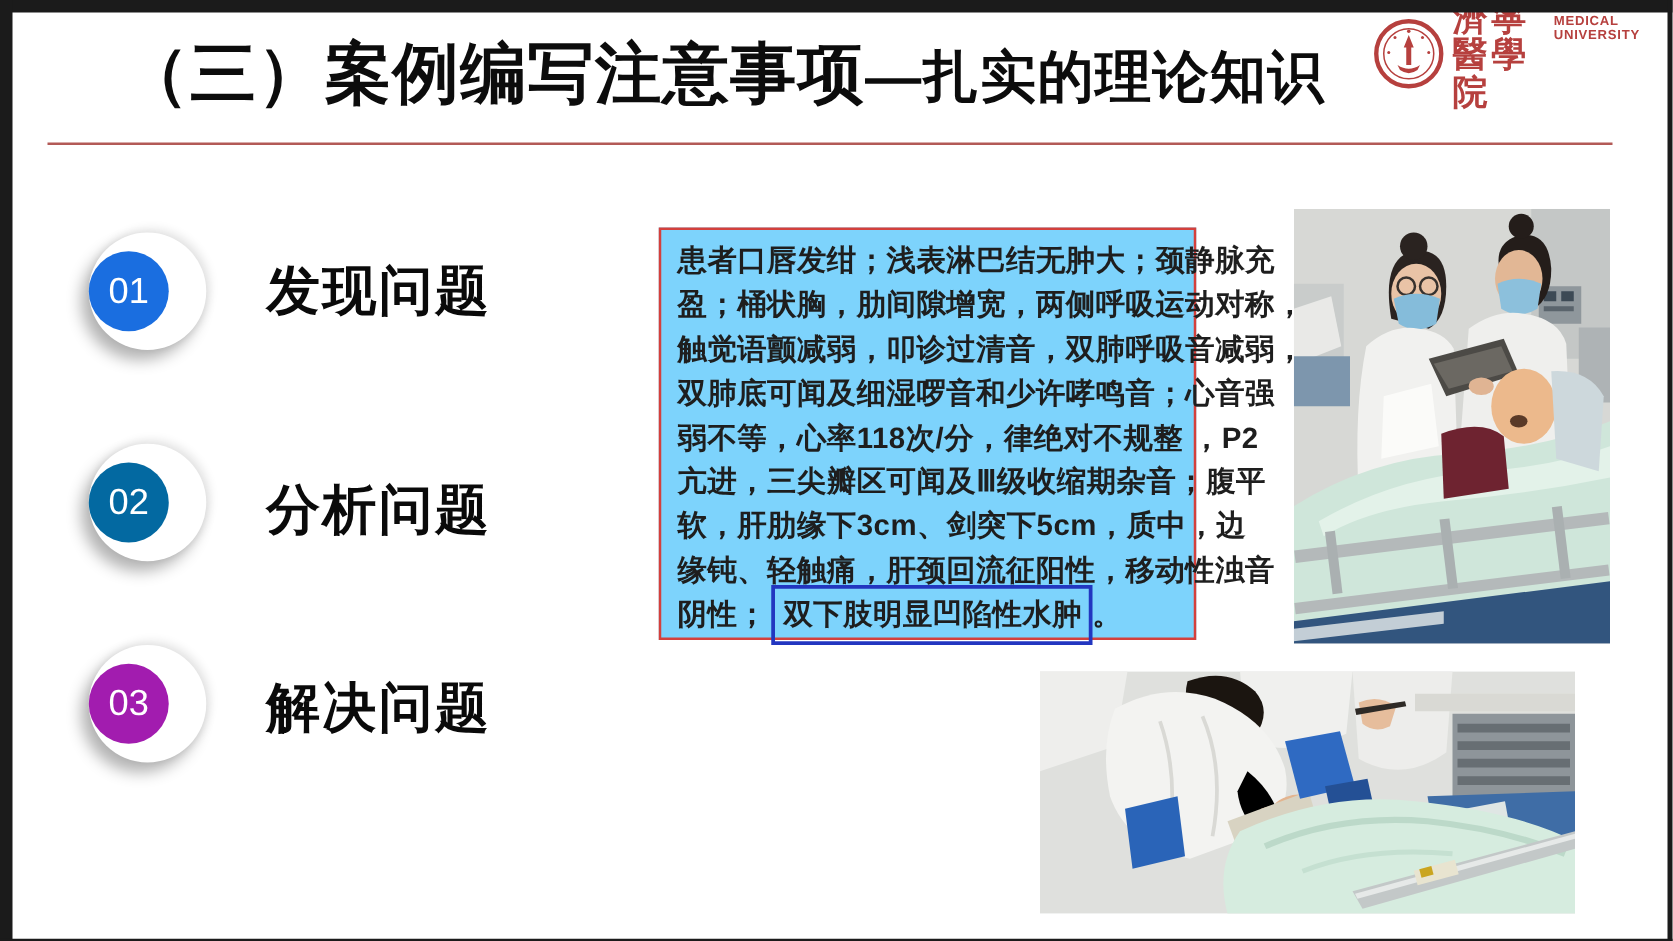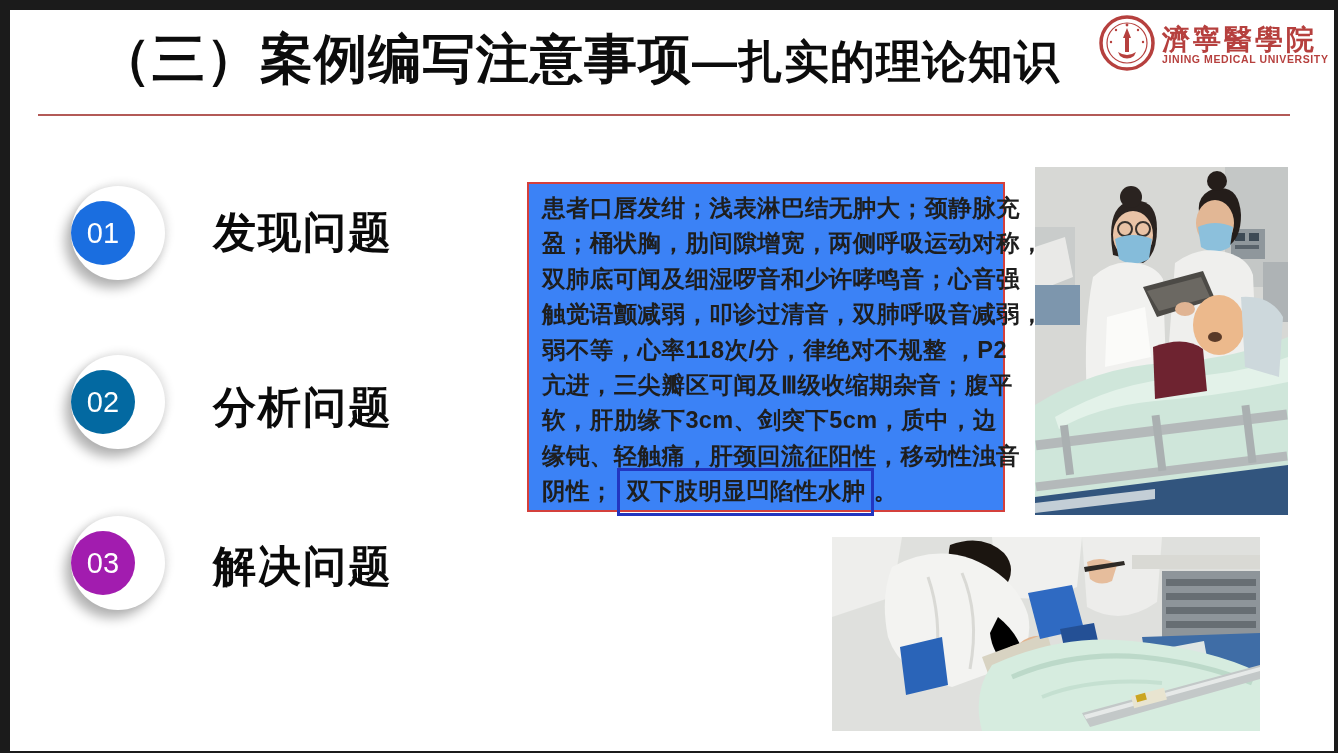--- a/index.html
+++ b/index.html
@@ -18,21 +18,21 @@
   .title { position:absolute; left:98px; top:24px; width:1000px; white-space:nowrap;
            color:#0c0c0c; font-weight:900; letter-spacing:1px; }
   .title-main { font-size:53px;text-align:center; }
   .title-sub  { font-size:45px; }
   .red-rule { position:absolute; left:38px; top:114px; width:1252px; height:2px;
               background:#b35a57; }
 
   
   .logo { position:absolute; left:1098px; top:13px; width:232px; height:64px;
           display:flex; align-items:center; gap:6px; }
-  .logo-text { display:flex; flex-direction:column; line-height:1.05; }
+  .logo-text { display:flex; line-height:1.05; }
   .logo-cn { font-size:28px; font-weight:700; color:#b6403e; letter-spacing:3px;
              font-family:"Liberation Serif", serif; }
   .logo-en { font-size:10.5px; font-weight:700; color:#b6403e; letter-spacing:0.6px; }
 
   
   .step { position:absolute; left:71px; display:flex; align-items:center; }
   .step-coin { width:94px; height:94px; border-radius:50%; background:#ffffff;
                box-shadow:-6px 8px 12px rgba(0,0,0,0.30), 3px -3px 8px rgba(0,0,0,0.10);
                display:flex; align-items:center; flex:0 0 auto; }
   .step-circle { width:64px; height:64px; border-radius:50%;
@@ -40,22 +40,22 @@
                  color:#ffffff; font-size:29px; font-weight:500; }
   .step-label { margin-left:48px; font-size:43px; font-weight:900; color:#0a0a0a;
                 letter-spacing:2px; white-space:nowrap; }
   .step1 { top:186px; }
   .step2 { top:355px; }
   .step3 { top:516px; }
   .step2 .step-label { margin-top:12px; }
   .step3 .step-label { margin-top:8px; }
 
   
-  .case-box { position:absolute; left:527px; top:182px; width:478px; height:330px;
-              border:2px solid #d4403c; padding:7px 24px 0 13px; background:#3b82f6; }
+  .case-box { position:absolute; left:527px; top:182px; width:430px; height:330px;
+              border:2px solid #d4403c; padding:7px 24px 0 13px; background:#7dd3fc; }
   .case-line { font-size:23.5px; line-height:35.4px; color:#1e1e1e; font-weight:600;
                letter-spacing:0.4px; white-space:nowrap; }
   .hl { position:relative; border:3px solid #2236c0; padding:7px 5px 9px 7px;
         margin-left:3px; z-index:5; }
 
   
   .photo { position:absolute; overflow:hidden; }
   .photo svg { display:block; }
   .photo-top { left:1035px; top:167px; width:253px; height:348px; }
   .photo-bottom { left:832px; top:537px; width:428px; height:194px; }
@@ -113,22 +113,22 @@
       <div class="step-circle" style="background:#a21caf;">
         <span>03</span>
       </div>
     </div>
     <div class="step-label">解决问题</div>
   </div>
 
   <div class="case-box">
     <div class="case-line">患者口唇发绀；浅表淋巴结无肿大；颈静脉充</div>
     <div class="case-line">盈；桶状胸，肋间隙增宽，两侧呼吸运动对称，</div>
+    <div class="case-line">触觉语颤减弱，叩诊过清音，双肺呼吸音减弱，</div>
     <div class="case-line">双肺底可闻及细湿啰音和少许哮鸣音；心音强</div>
-    <div class="case-line">触觉语颤减弱，叩诊过清音，双肺呼吸音减弱，</div>
     <div class="case-line">弱不等，心率118次/分，律绝对不规整 ，P2</div>
     <div class="case-line">亢进，三尖瓣区可闻及Ⅲ级收缩期杂音；腹平</div>
     <div class="case-line">软，肝肋缘下3cm、剑突下5cm，质中，边</div>
     <div class="case-line">缘钝、轻触痛，肝颈回流征阳性，移动性浊音</div>
     <div class="case-line">
       <span>阴性；</span><span class="hl">双下肢明显凹陷性水肿</span><span>。</span>
     </div>
   </div>
 
   <div class="photo photo-top">

